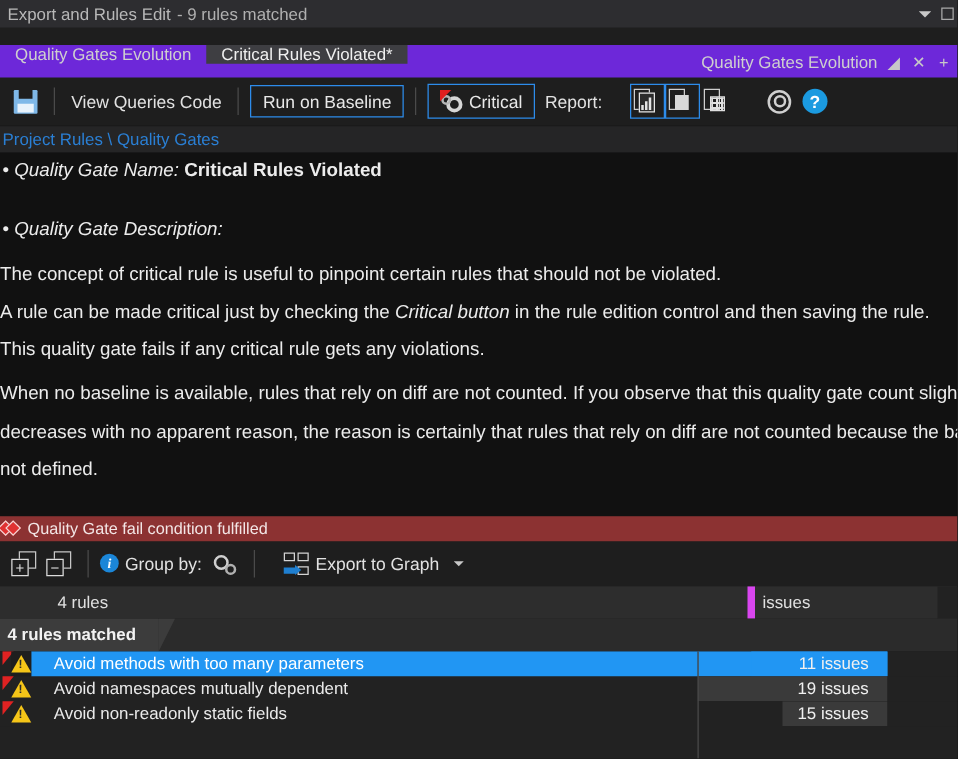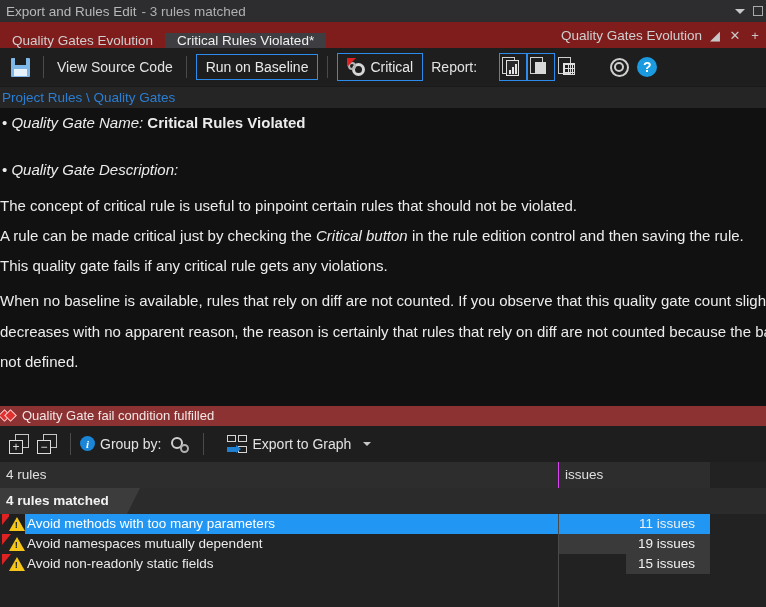--- a/index.html
+++ b/index.html
@@ -70,25 +70,26 @@
   .win-icon.maximize::before {
     content: "";
     position: absolute;
     left: 1px; top: 1px; right: 1px; bottom: 1px;
     border: 1.4px solid #c0c0c0;
   }
 
   
   .tabstrip {
     height: 26px;
-    background: #7f1d1d;
-    display: flex;
-    align-items: flex-end;
-    position: relative;
-    flex: 0 0 auto;
+    background: #6d28d9;
+    display: flex;
+    align-items: flex-start;
+    position: relative;
+    flex: 0 0 auto;
+    margin-top: 14px;
   }
   .tab {
     display: flex;
     align-items: center;
     padding: 0 12px;
     font-size: 13.5px;
     color: #cfcfcf;
     white-space: nowrap;
     cursor: pointer;
     background: transparent;
@@ -506,24 +507,24 @@
   .gh-cell {
     font-size: 13.5px;
     color: #e0e0e0;
     padding-left: 6px;
     height: 26px;
     display: flex;
     align-items: center;
     box-sizing: border-box;
     white-space: nowrap;
   }
-  .gh-cell.c1 { width: 558px; }
+  .gh-cell.c1 { width: 558px; margin-left: 40px; }
   .gh-cell.c2 {
     width: 152px;
-    border-left: 1px solid #d946ef;
+    border-left: 6px solid #d946ef;
   }
   .gh-tail {
     flex: 1 1 auto;
     height: 26px;
     background: #222222;
   }
   .group-row {
     height: 26px;
     flex: 0 0 auto;
     position: relative;
@@ -611,21 +612,21 @@
     font-family: "Liberation Sans", sans-serif;
     line-height: 1;
   }
   .row-name {
     flex: 0 0 auto;
     width: 533px;
     display: flex;
     align-items: center;
     font-size: 13.5px;
     color: #eaeaea;
-    padding-left: 2px;
+    padding-left: 18px;
     white-space: nowrap;
     overflow: hidden;
     box-sizing: border-box;
   }
   .row-val {
     width: 152px;
     flex: 0 0 auto;
     position: relative;
     display: flex;
     align-items: center;
@@ -666,21 +667,21 @@
     z-index: 5;
   }
 </style>
 </head>
 <body>
 
 <div class="app">
 
   <div class="titlebar">
     <span class="titlebar-text">Export and Rules Edit</span>
-    <span class="titlebar-sub">- 3 rules matched</span>
+    <span class="titlebar-sub">- 9 rules matched</span>
     <div class="titlebar-right">
       <span class="chev-down"></span>
       <span class="win-icon maximize"></span>
     </div>
   </div>
 
   <div class="tabstrip">
     <div class="tab">
       <span>Quality Gates Evolution</span>
     </div>
@@ -693,21 +694,21 @@
       <span class="close-ico">✕</span>
       <span class="plus-ico">+</span>
     </div>
   </div>
 
   <div class="toolbar">
     <span class="icon-btn">
       <span class="floppy"></span>
     </span>
     <span class="tb-sep"></span>
-    <span class="tb-text">View Source Code</span>
+    <span class="tb-text">View Queries Code</span>
     <span class="tb-sep"></span>
     <button class="tb-btn">Run on Baseline</button>
     <span class="tb-sep"></span>
     <button class="tb-btn">
       <span class="gear-crit">
         <span class="g1"></span>
           <span class="g2"></span>
           <span class="flag"></span>
       </span>
       <span>Critical</span>

